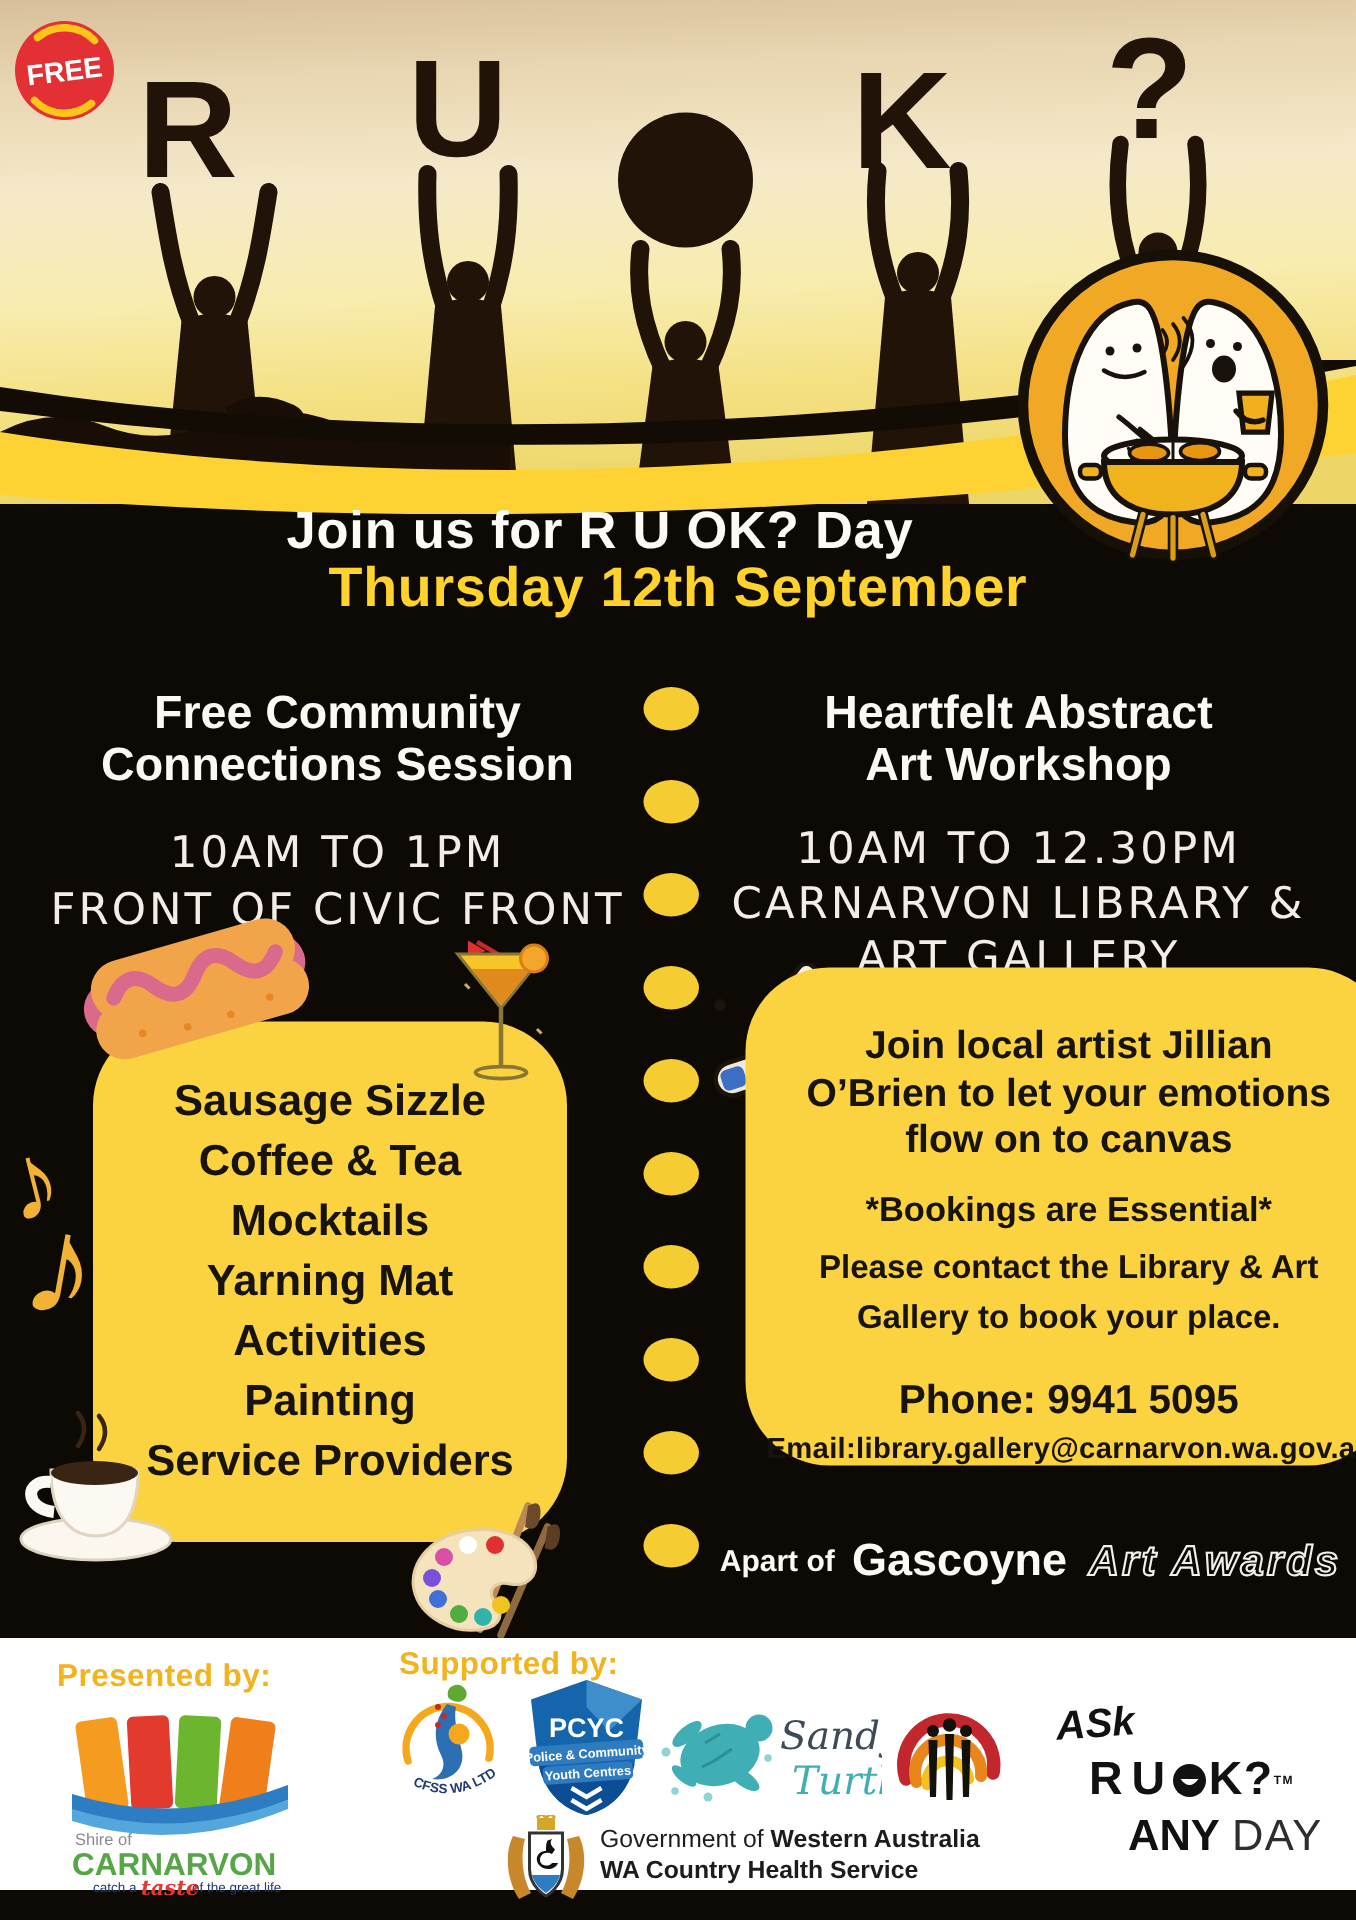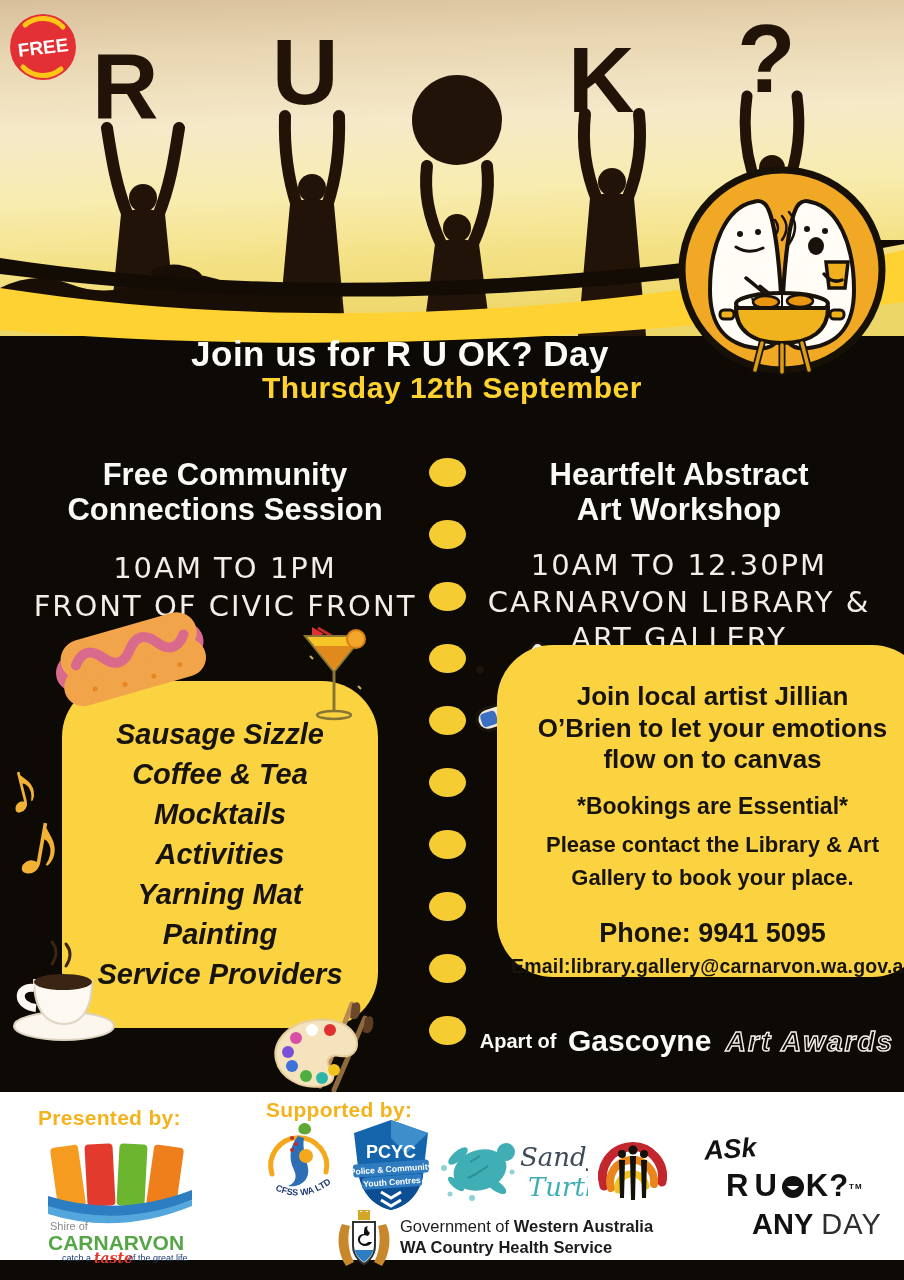--- a/index.html
+++ b/index.html
@@ -11,32 +11,32 @@
   .photo svg{position:absolute;left:0;top:0;}
   .swoosh{position:absolute;left:0;top:240px;}
   
   .free-badge{position:absolute;left:6px;top:10px;width:74px;height:74px;}
   
   .illus{position:absolute;left:674px;top:162px;width:216px;height:216px;}
   
   .title{position:absolute;left:0;top:334px;width:800px;text-align:center;
          color:#FDFBF6;font-size:35px;font-weight:bold;letter-spacing:.5px;}
   .date{position:absolute;left:0;top:371px;width:904px;text-align:center;
-        color:#FFD32B;font-size:30px;font-weight:bold;letter-spacing:.5px;}
+        color:#FFD32B;font-size:37px;font-weight:bold;letter-spacing:.5px;}
   
   .col-head{position:absolute;width:430px;text-align:center;color:#FBF9F4;
             font-size:31px;font-weight:bold;line-height:1.13;}
   .lh{left:10px;top:457px;} .rh{left:464px;top:457px;}
   .thinline{position:absolute;width:430px;text-align:center;color:#F2EEE6;
             font-size:29px;font-weight:normal;letter-spacing:2px;font-family:"DejaVu Sans",sans-serif;}
   .lt{left:10px;top:551px;} .ll{left:10px;top:589px;}
   .rt{left:464px;top:548px;} .rl1{left:464px;top:585px;} .rl2{left:464px;top:621px;text-align:center;}
   
   .ybox{position:absolute;background:#FBD341;border-radius:56px;}
-  .box-left{left:62px;top:681px;width:316px;height:347px;font-style:italic;}
+  .box-left{left:62px;top:681px;width:316px;height:347px;}
   .box-right{left:497px;top:645px;width:431px;height:332px;}
   .box-left .items{padding-top:33px;text-align:center;}
   .box-left .items div{font-size:29px;font-weight:bold;color:#17130E;line-height:40px;}
   .box-right .inner{padding:36px 14px 0 14px;text-align:center;color:#17130E;}
   .intro{font-size:26px;font-weight:bold;line-height:1.22;}
   .bookings{margin-top:17px;font-size:23px;font-weight:bold;}
   .contact{margin-top:8px;font-size:22px;font-weight:bold;line-height:1.5;}
   .phone{margin-top:24px;font-size:27px;font-weight:bold;}
   .email{margin-top:6px;font-size:19.5px;font-weight:bold;letter-spacing:.2px;}
   
@@ -164,22 +164,22 @@
     <div>Connections Session</div>
   </div>
   <div class="thinline lt">10AM TO 1PM</div>
   <div class="thinline ll">FRONT OF CIVIC FRONT</div>
 
   <div class="ybox box-left">
     <div class="items">
       <div>Sausage Sizzle</div>
       <div>Coffee &amp; Tea</div>
       <div>Mocktails</div>
+      <div>Yarning Mat</div>
       <div>Activities</div>
-      <div>Yarning Mat</div>
       <div>Painting</div>
       <div>Service Providers</div>
     </div>
   </div>
 
   <svg class="deco" style="left:48px;top:608px;transform:rotate(-16deg);" width="165" height="100" viewBox="0 0 165 100">
     <rect x="6" y="30" width="152" height="38" rx="19" fill="#D96A8C"></rect>
     <rect x="10" y="46" width="146" height="38" rx="19" fill="#F2A44A"></rect>
     <rect x="14" y="18" width="140" height="40" rx="20" fill="#F2A44A"></rect>
     <path d="M28,42 q14,-18 28,0 t28,0 t28,0 t28,0" fill="none" stroke="#D96A8C" stroke-width="10" stroke-linecap="round"></path>

